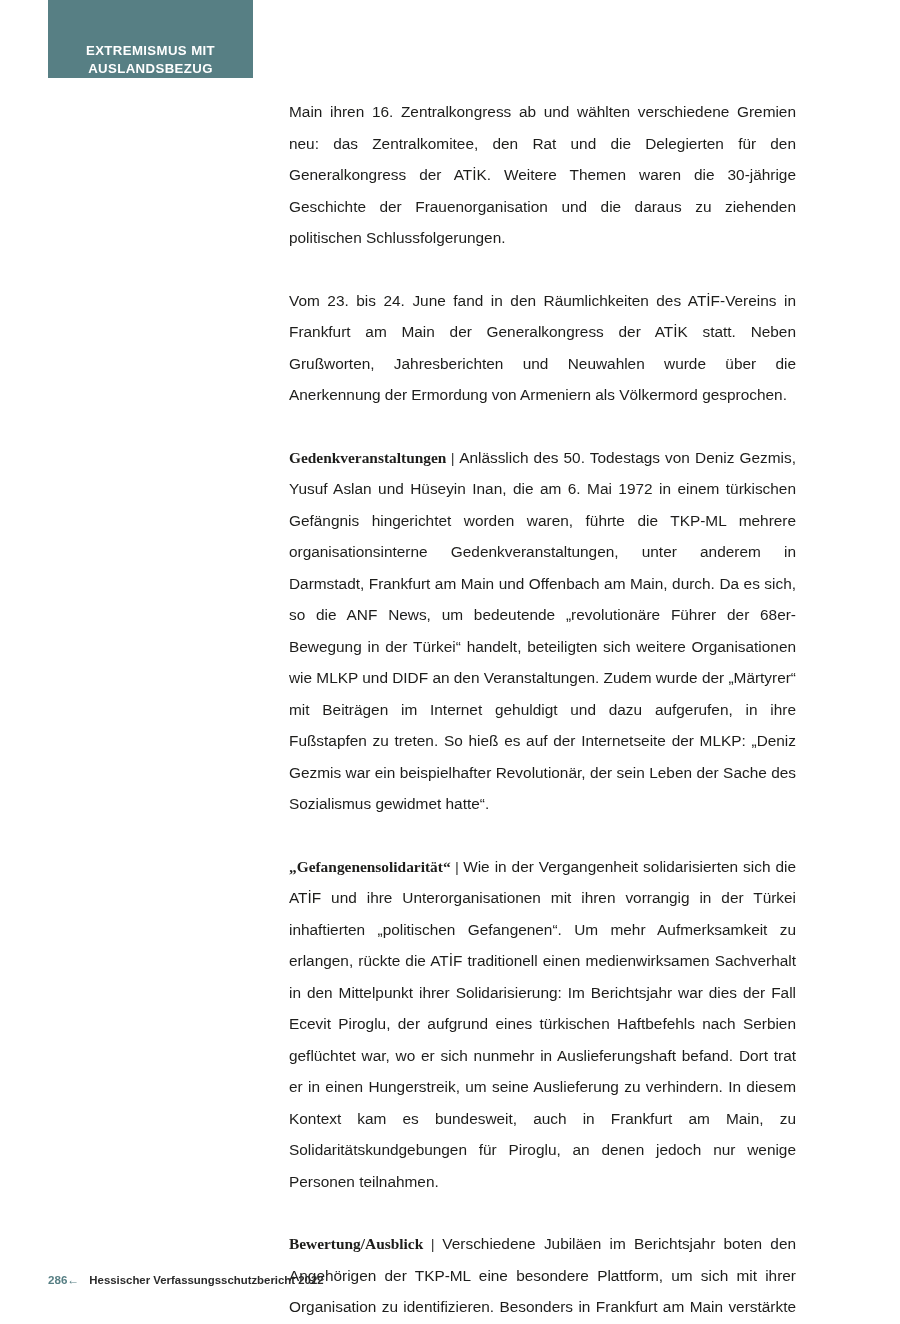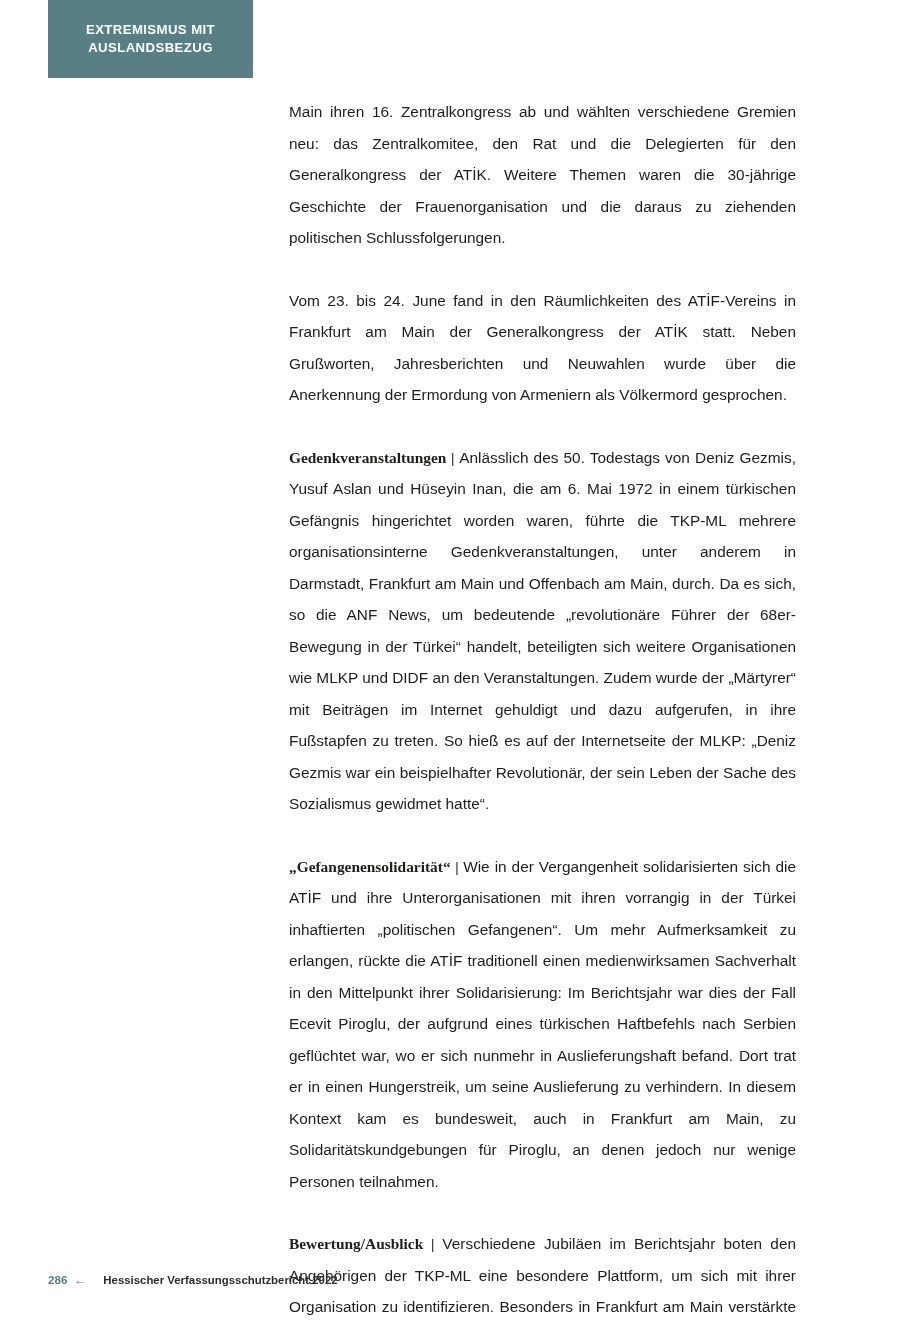--- a/index.html
+++ b/index.html
@@ -25,21 +25,21 @@
   
   .chapter-tab {
     position: absolute;
     left: 48px;
     top: 0;
     width: 205px;
     height: 78px;
     background: #577f84;
     color: #ffffff;
     display: flex;
-    align-items: center;
+    align-items: flex-end;
     justify-content: center;
     text-align: center;
     box-sizing: border-box;
     padding: 0 12px;
   }
   .chapter-tab .tab-text {
     font-size: 13.2px;
     font-weight: bold;
     line-height: 1.35;
     letter-spacing: 0.4px;
@@ -71,21 +71,20 @@
     font-family: Liberation Serif, serif;
   }
 
   
   .footer {
     position: absolute;
     left: 48px;
     bottom: 38px;
     display: flex;
     align-items: center;
-    gap: 7px;
     font-size: 11.4px;
     font-weight: bold;
     color: #4c4c4c;
   }
   .footer .page-num {
     color: #577f84;
     font-weight: bold;
     font-size: 11.6px;
   }
   .footer .arrow {

